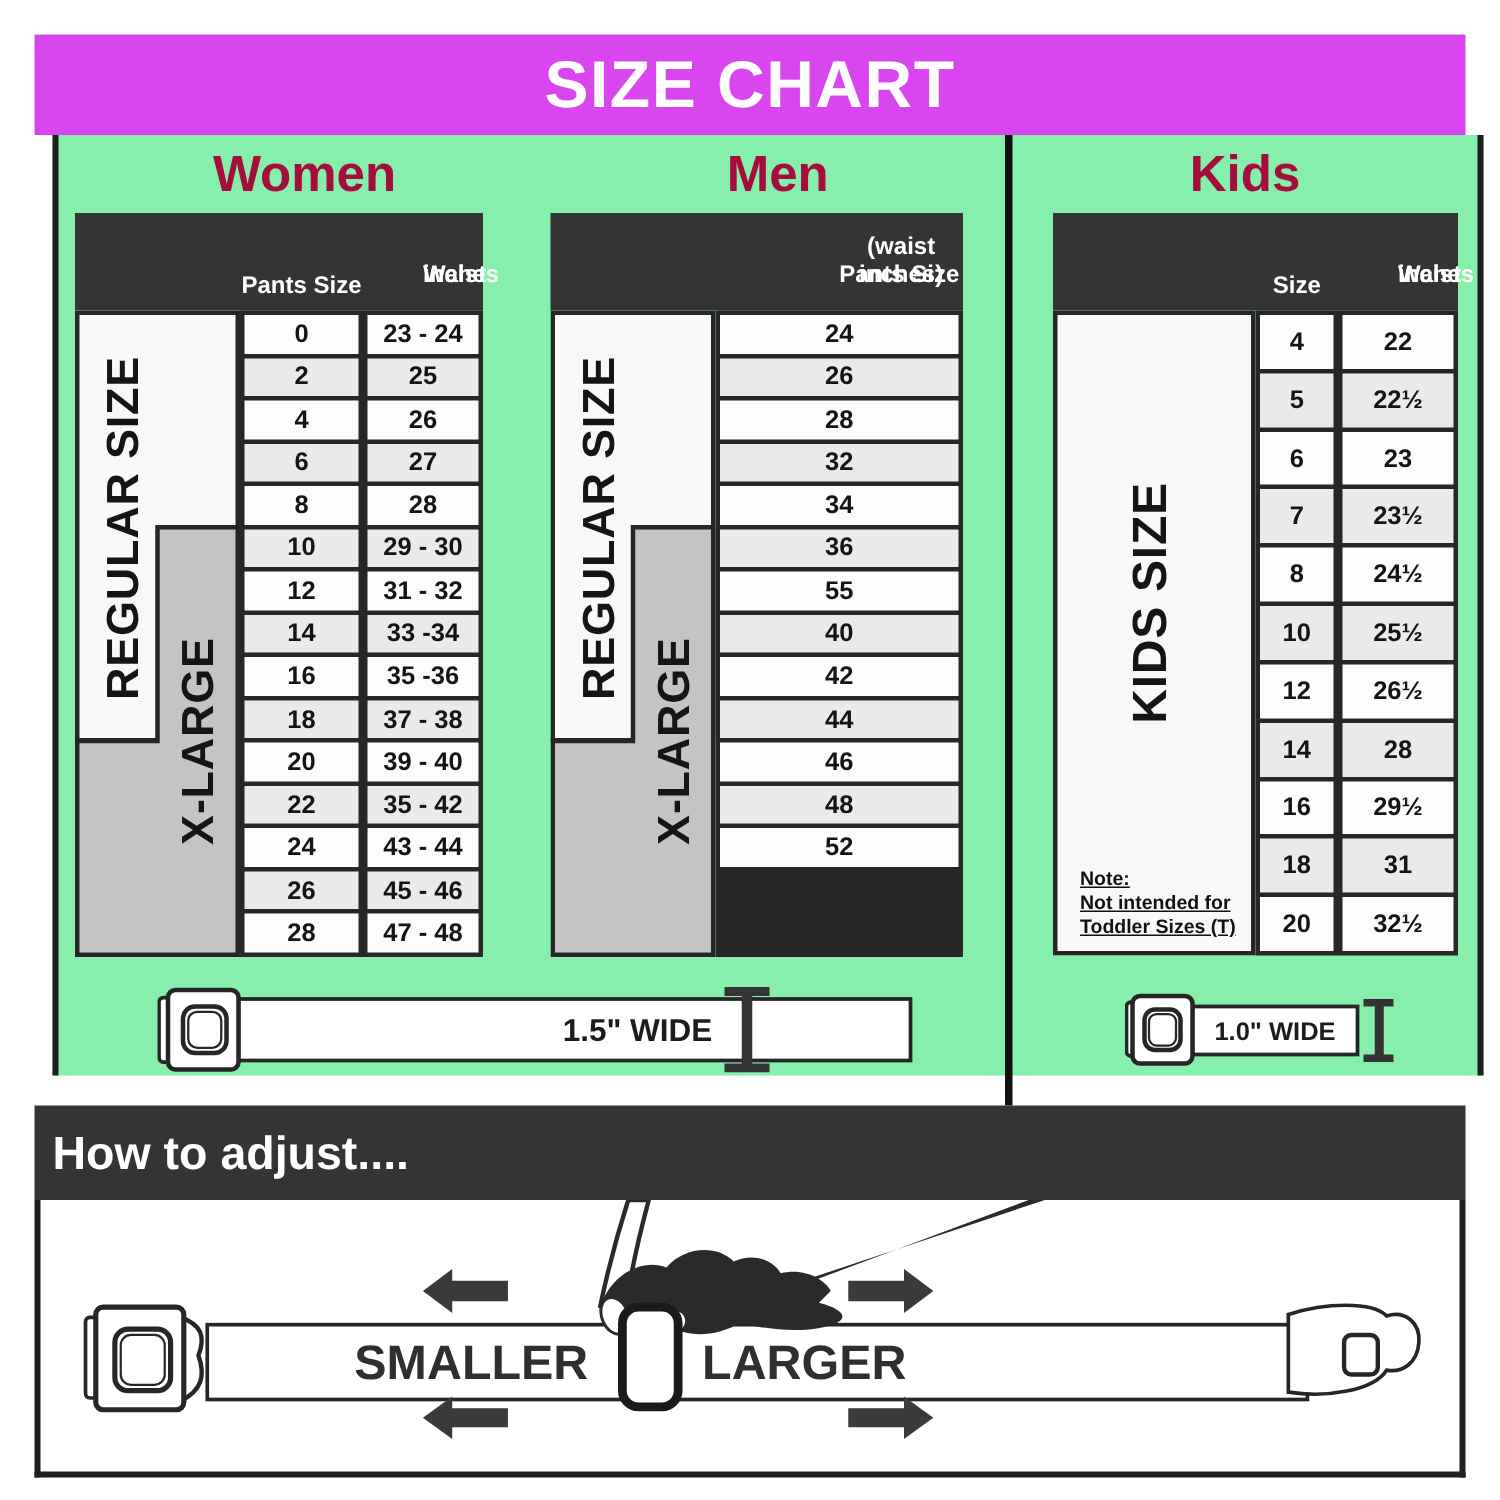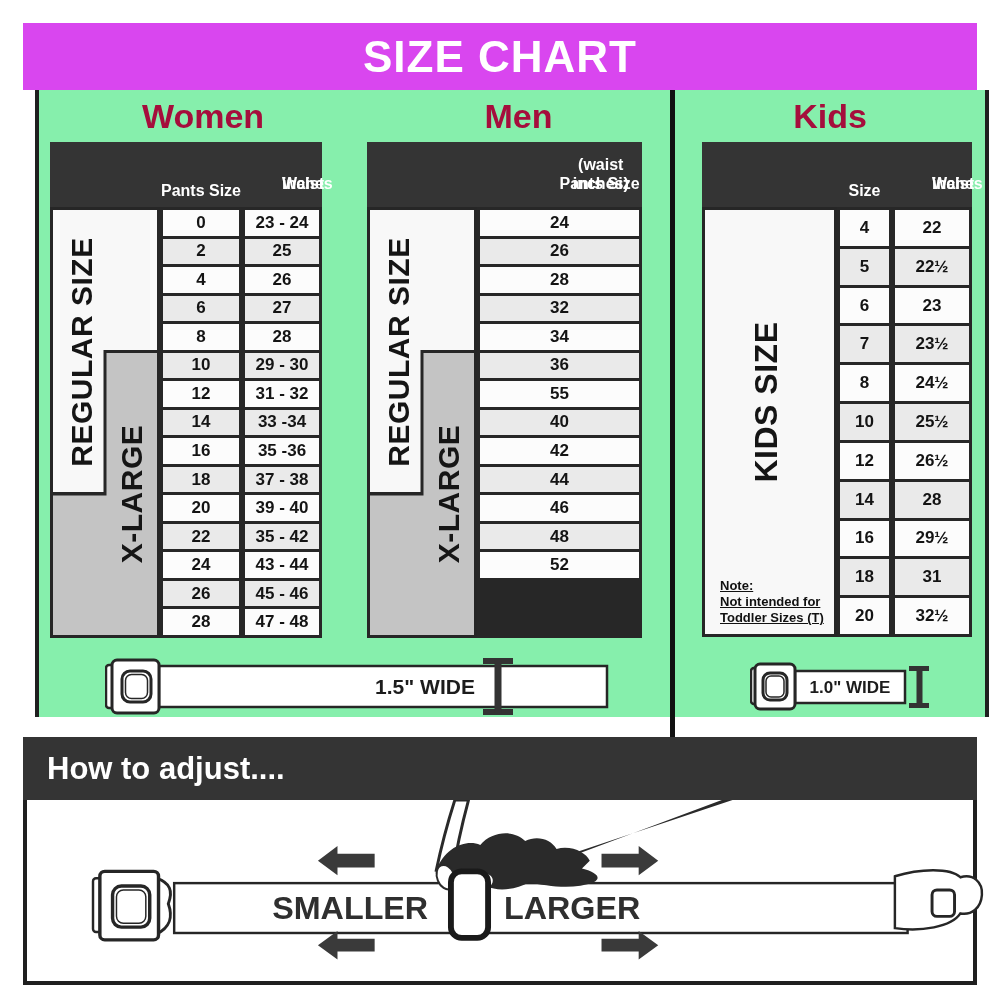--- a/index.html
+++ b/index.html
@@ -34,23 +34,23 @@
   .label-zone{top:65px;left:0;}
   .vlabel{font-weight:bold;fill:#151515;letter-spacing:0.5px;}
   .kids-note{left:18px;top:436px;width:130px;color:#111111;font-size:13px;
              font-weight:bold;line-height:16px;text-decoration:underline;}
 
   .belt-text{font-weight:bold;fill:#1c1c1c;}
 
   
   .adjust-bar{left:23px;top:737px;width:954px;height:63px;background:#343434;
               display:flex;align-items:center;}
-  .adjust-bar span{color:#ffffff;font-size:31px;font-weight:bold;padding-left:24px;}
+  .adjust-bar span{color:#ffffff;font-size:31px;font-weight:bold;padding-left:12px;}
   .illo-area{left:23px;top:800px;width:954px;height:185px;background:#ffffff;
-             border:4px solid #1f1f1f;border-top:none;padding-left:36px;}
+             border:4px solid #1f1f1f;border-top:none;}
 
   .ln{fill:#ffffff;stroke:#262626;}
   .dk{fill:#333333;}
 </style>
 </head>
 <body>
 
 <div class="page">
 
   <div class="abs title-bar">

